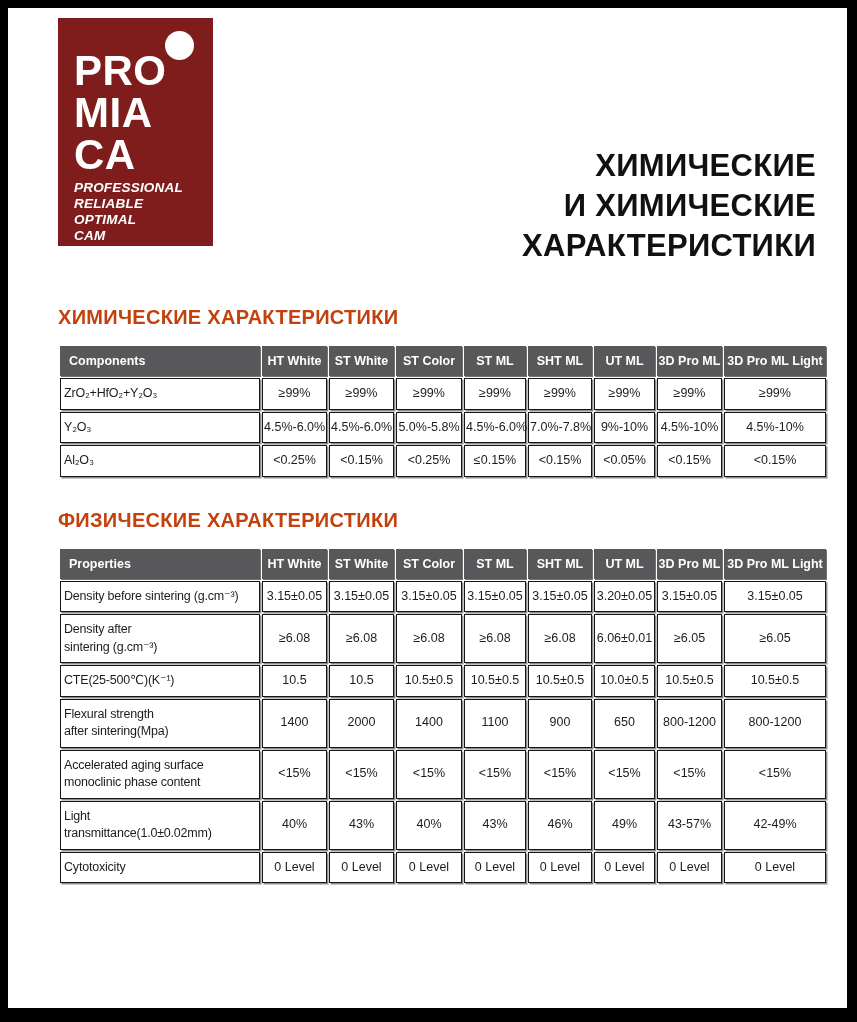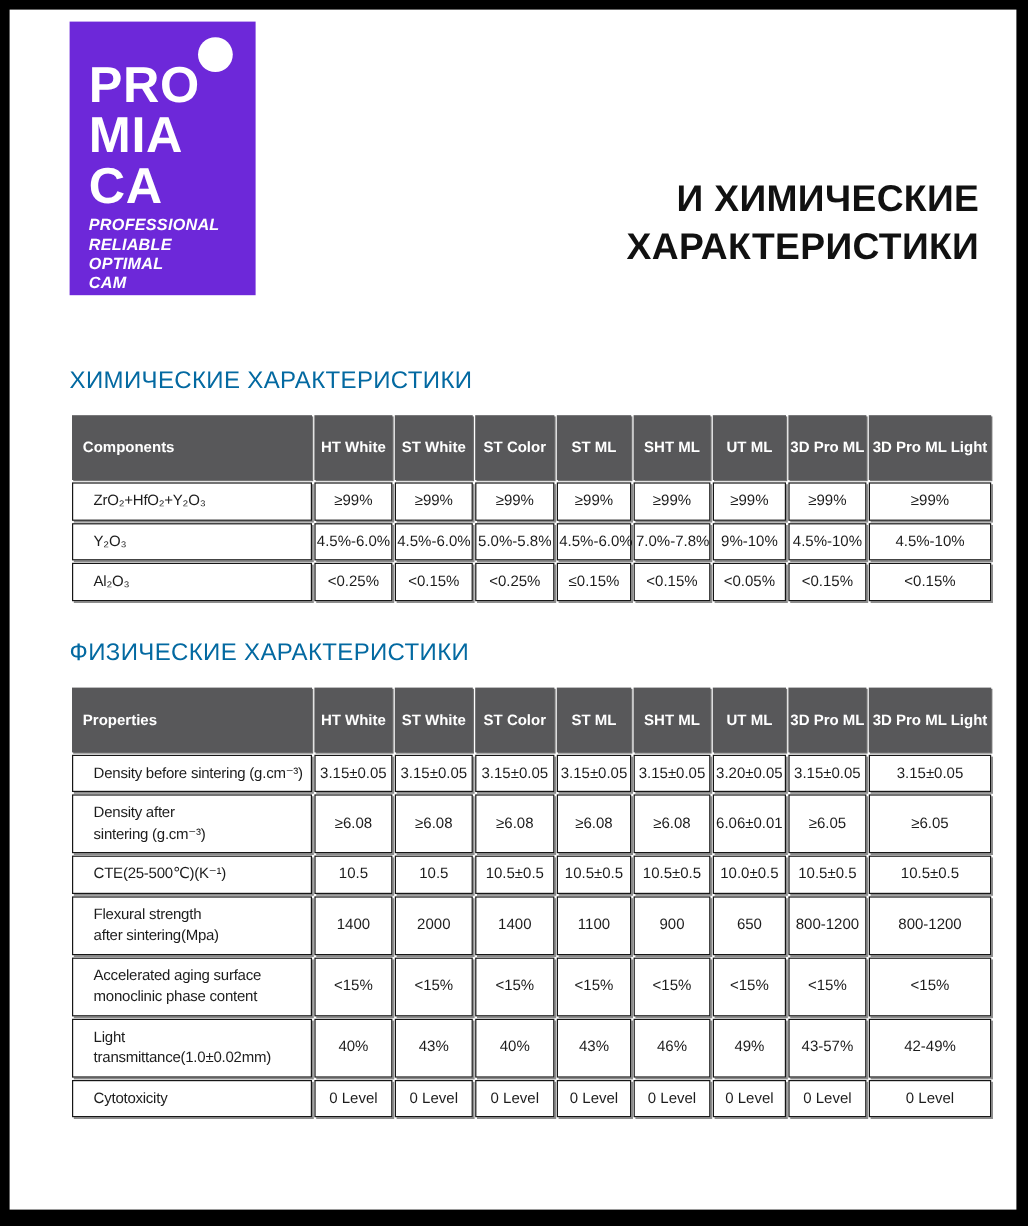--- a/index.html
+++ b/index.html
@@ -16,21 +16,21 @@
     background:#fff;
     overflow:hidden;
   }
   .content { position:relative; padding:0 31px 0 50px; }
 
   
   .logo {
     position:relative;
     margin-top:10px;
     width:155px; height:228px;
-    background:#6d28d9;
+    background:#7f1d1d;
     color:#fff;
   }
   .logo-dot {
     position:absolute;
     top:13px; left:107px;
     width:29px; height:29px;
     border-radius:50%;
     background:#fff;
   }
   .logo-words {
@@ -49,47 +49,47 @@
     position:absolute; top:128px; right:31px;
     margin:0; text-align:right;
     font-size:31px; font-weight:800; line-height:40px;
     color:#111; letter-spacing:0.3px;
   }
   .title span { display:block; }
 
   
   h2.section {
     margin:60px 0 15px 0;
-    font-size:20px; font-weight:400; color:#0369a1; letter-spacing:0.3px;
+    font-size:20px; font-weight:700; color:#c2410c; letter-spacing:0.3px;
   }
   h2.section.second { margin-top:30px; }
 
   
   table.spec {
     border-collapse:separate; border-spacing:2px 2px;
     table-layout:fixed; width:752px;
   }
   table.spec th {
     background:#58585A; color:#fff;
     font-size:12.5px; font-weight:bold;
-    padding:20px 1px; text-align:center;
+    padding:8px 1px; text-align:center;
     box-shadow:1px 1px 0 rgba(0,0,0,.55);
     overflow:hidden; white-space:nowrap;
   }
   table.spec th.first { text-align:left; padding-left:9px; }
   table.spec td {
     border:1.5px solid #161616; background:#fff;
     text-align:center; vertical-align:middle;
     font-size:12.5px; font-weight:500; color:#1c1c1c;
     padding:6px 1px; line-height:1.4;
     white-space:pre-line;
     box-shadow:1.5px 1.5px 0 rgba(0,0,0,.45);
   }
   table.spec td.rowlabel {
-    text-align:left; padding-left:17px; padding-right:2px;
+    text-align:left; padding-left:3px; padding-right:2px;
     font-size:12.5px; letter-spacing:-0.2px;
   }
 </style>
 </head>
 <body>
 
 <div class="page">
   <div class="content">
 
     <div class="logo">
@@ -101,20 +101,21 @@
       </div>
       <div class="logo-tagline">
         <span>PROFESSIONAL</span>
         <span>RELIABLE</span>
         <span>OPTIMAL</span>
         <span>CAM</span>
       </div>
     </div>
 
     <h1 class="title">
+      <span>ХИМИЧЕСКИЕ</span>
       <span>И ХИМИЧЕСКИЕ</span>
       <span>ХАРАКТЕРИСТИКИ</span>
     </h1>
 
     <section>
       <h2 class="section">ХИМИЧЕСКИЕ ХАРАКТЕРИСТИКИ</h2>
       <table class="spec">
           <colgroup>
             <col style="width: 200px;">
             <col style="width: 65px;">

